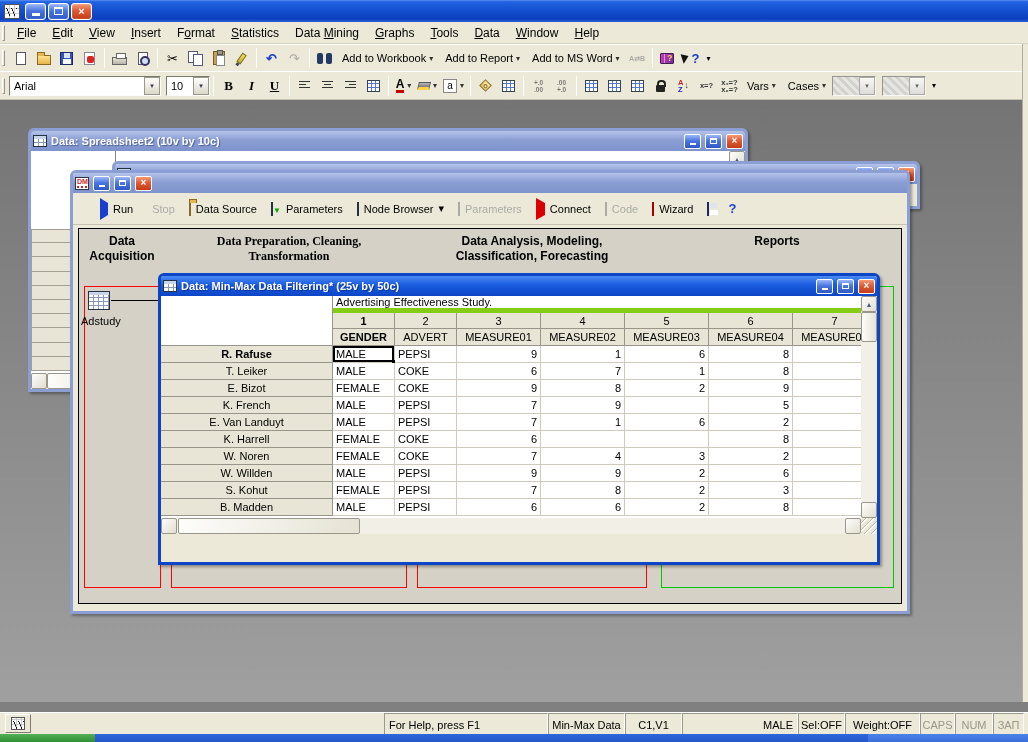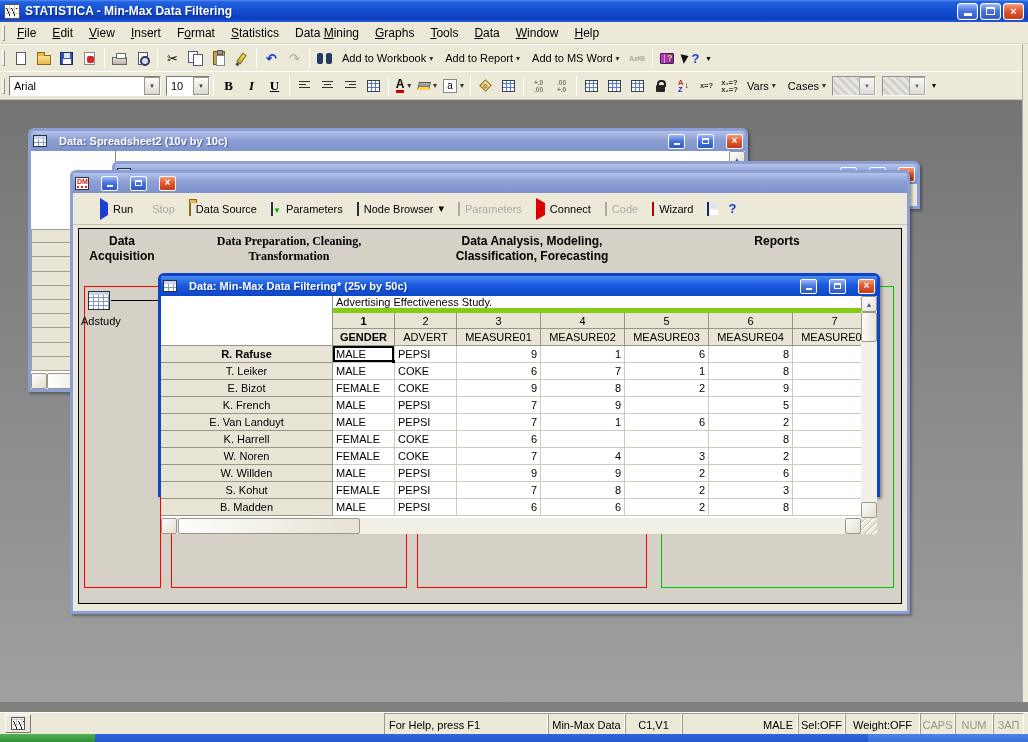--- a/index.html
+++ b/index.html
@@ -92,21 +92,21 @@
 .sortaz{display:flex;align-items:center;gap:1px}
 .sortaz .az{display:flex;flex-direction:column;font-size:7.5px;font-weight:bold;line-height:7px}
 .sortaz .a{color:#c22}.sortaz .z{color:#22c}
 .sortarrow{font-size:9px;line-height:1;color:#333}
 .xeq{font-size:7.5px;font-weight:bold;color:#333;white-space:pre-line;line-height:7px;text-align:left}
 
 .mdi{position:absolute;left:0;top:100px;width:1028px;height:602px;background:linear-gradient(180deg,#747474,#a0a0a0)}
 .rightstrip{position:absolute;right:0;top:44px;width:6px;height:658px;background:#ece9d8;border-left:1px solid #b0ac9e}
 
 .win{position:absolute;border:3px solid;border-radius:6px 6px 0 0;box-shadow:2px 2px 3px rgba(0,0,0,.35)}
-.wtitle{height:20px;display:flex;align-items:center;gap:12px;padding:0 2px;color:#fff;font-weight:bold;font-size:11px;white-space:nowrap;overflow:hidden;border-radius:3px 3px 0 0}
+.wtitle{height:20px;display:flex;align-items:center;gap:4px;padding:0 2px;color:#fff;font-weight:bold;font-size:11px;white-space:nowrap;overflow:hidden;border-radius:3px 3px 0 0}
 .win.inactive{border-color:#8b9fd4}
 .win.inactive .wtitle{background:linear-gradient(180deg,#b4c3ea,#8b9fd4 45%,#7e93cc)}
 .win.active{border-color:#0c46c6}
 .win.active .wtitle{background:linear-gradient(180deg,#4a8af2,#1a5be0 45%,#0c46c6)}
 .wtitle .t{flex:1;overflow:hidden;text-shadow:1px 1px 1px rgba(0,0,60,.4)}
 .wbtn{width:17px;height:15px;border-radius:2px;border:1px solid #fff;display:flex;align-items:center;justify-content:center;flex:0 0 auto;
  background:linear-gradient(180deg,#9cb8f8,#4a76e0 45%,#2f58c4);color:#fff;font-weight:bold;font-size:10px;line-height:1}
 .wbtn.close{background:linear-gradient(180deg,#f49a76,#e05a34 45%,#c23c16)}
 .wbtn .g-min{width:6px;height:2px;margin-top:6px}
 .wbtn .g-max{width:7px;height:6px;border-width:1px;border-top-width:2px}
@@ -166,21 +166,20 @@
 .taskbar .start{position:absolute;left:0;top:0;width:95px;height:8px;background:linear-gradient(#52b055,#2f8f33)}
 .taskbar .tray{position:absolute;right:0;top:0;width:160px;height:8px;background:linear-gradient(#4a82ea,#3a6fd8)}
 </style>
 </head>
 <body>
 
 <div class="screen">
 
   <div class="titlebar">
     <span class="applogo"></span>
-    <span class="tb-caption">STATISTICA - Min-Max Data Filtering</span>
     <span class="winbtns">
       <span class="tb-btn">
           <span class="g-min"></span>
         </span>
       <span class="tb-btn">
           <span class="g-max"></span>
         </span>
       <span class="tb-btn close">
           <span>×</span>
         </span>
@@ -522,21 +521,21 @@
         <div class="zone" style="left:5px;width:77px"></div>
         <div class="zone" style="left:92px;width:236px"></div>
         <div class="zone" style="left:338px;width:230px"></div>
         <div class="zone green" style="left:582px;width:233px"></div>
         <div class="tblicon" style="position:absolute;left:9px;top:62px;width:22px;height:19px"></div>
         <div class="node-line" style="left:32px;top:71px;width:50px"></div>
         <div class="node-label" style="left:2px;top:86px;width:60px">Adstudy</div>
       </div>
     </div>
 
-    <div class="win active" style="left:158px;top:173px;width:722px;height:224px;z-index:4;background:#ece9d8">
+    <div class="win active" style="left:158px;top:173px;width:722px;height:292px;z-index:4;background:#ece9d8">
       <div class="wtitle">
         <span class="tblicon"></span>
         <span class="t">Data: Min-Max Data Filtering* (25v by 50c)</span>
         <span class="wbtn">
             <span class="g-min"></span>
           </span>
         <span class="wbtn">
             <span class="g-max"></span>
           </span>
         <span class="wbtn close">

